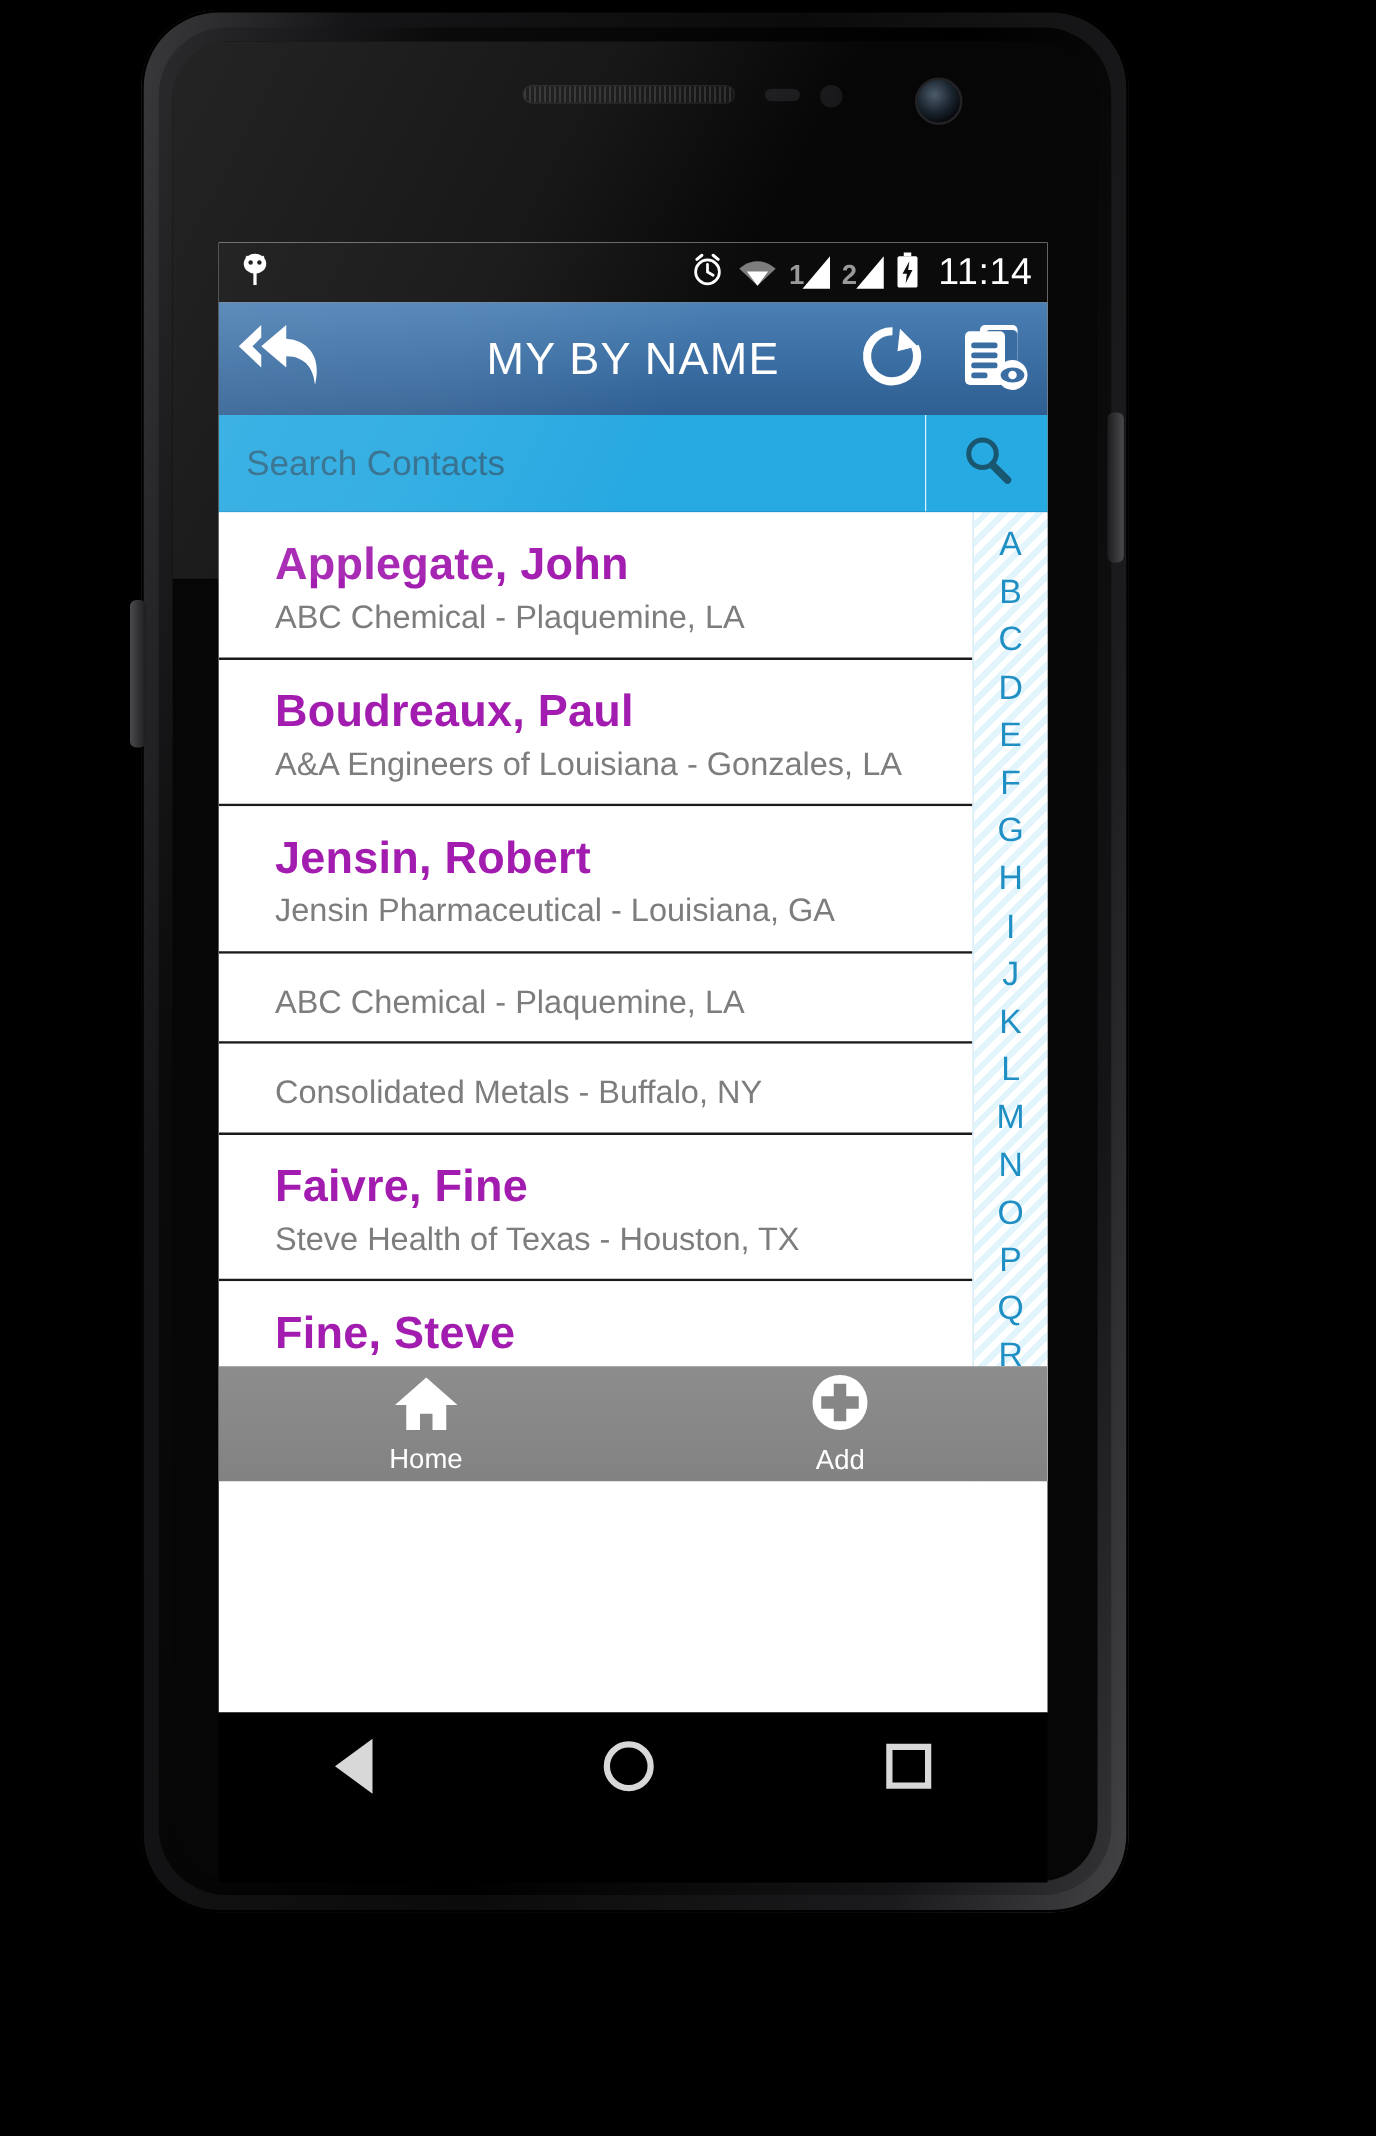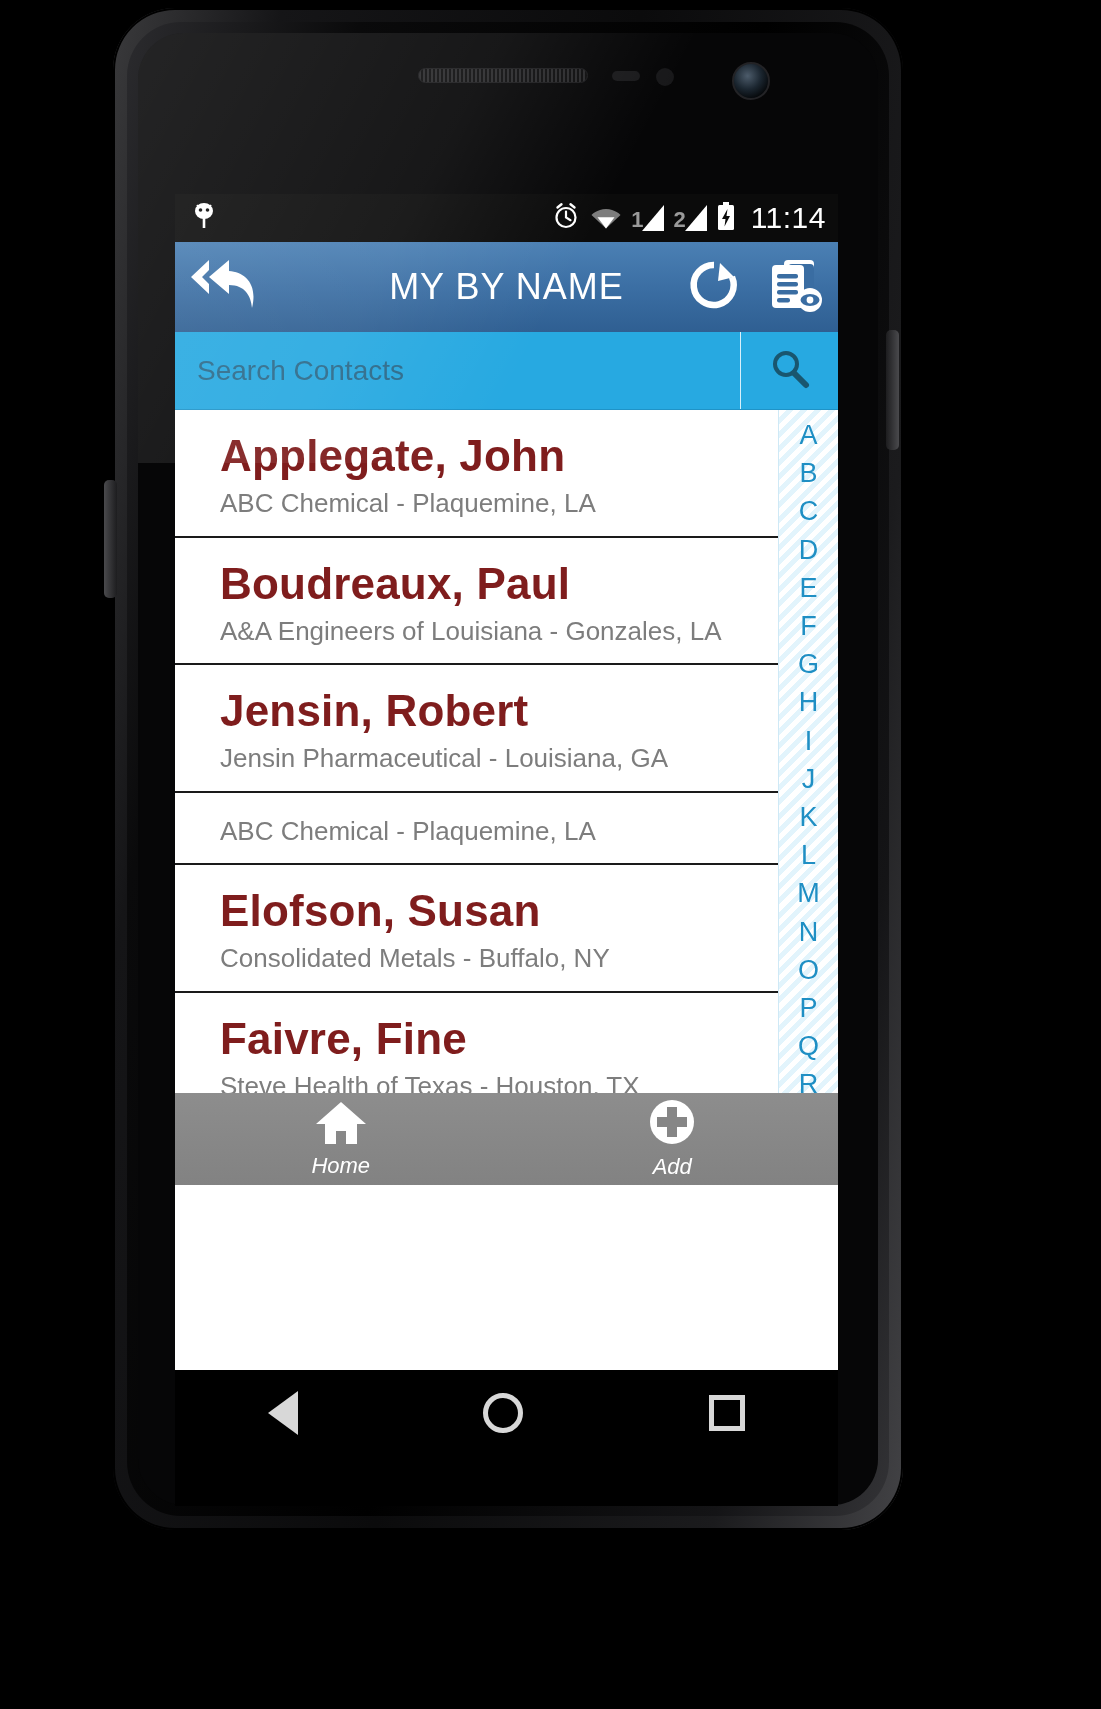--- a/index.html
+++ b/index.html
@@ -159,21 +159,21 @@
     flex: 1;
     overflow: hidden;
     background:#fff;
   }
   .row {
     padding: 18px 22px 16px 45px;
     border-bottom: 2px solid #1a1a1a;
     background:#fff;
   }
   .row .name {
-    font-size: 44px; font-weight: 700; color:#7f1d1d;
+    font-size: 36px; font-weight: 700; color:#a21caf;
     letter-spacing: .2px; line-height: 1.25;
   }
   .row .org {
     font-size: 26px; color:#7d7d7d; margin-top: 4px;
     line-height: 1.25;
   }
   .indexbar {
     width: 60px;
     background: repeating-linear-gradient(135deg,#ffffff 0 5px,#e2f4fc 5px 10px);
     display:flex; flex-direction:column; align-items:center;
@@ -192,21 +192,20 @@
     width: 100%; height: 92px;
     background: linear-gradient(180deg,#8d8d8d 0%, #828282 100%);
     display:flex; align-items:center;
     z-index: 25;
   }
   .tab {
     flex:1; height:100%;
     display:flex; flex-direction:column;
     align-items:center; justify-content:center;
     gap: 2px;
-    font-style: italic;
   }
   .tab .lbl { color:#fff; font-size: 22px; }
 
   
   .softnav {
     position:absolute; left:175px; top:1370px;
     width: 663px; height: 86px;
     background:#000;
     display:flex; align-items:center; justify-content:space-around;
     z-index: 22;
@@ -349,21 +348,20 @@
           <div class="org">A&amp;A Engineers of Louisiana - Gonzales, LA</div>
         </div>
         <div class="row">
           <div class="name">Jensin, Robert</div>
           <div class="org">Jensin Pharmaceutical - Louisiana, GA</div>
         </div>
         <div class="row">
           <div class="org">ABC Chemical - Plaquemine, LA</div>
         </div>
         <div class="row">
-          <div class="name">Elofson, Susan</div>
           <div class="org">Consolidated Metals - Buffalo, NY</div>
         </div>
         <div class="row">
           <div class="name">Faivre, Fine</div>
           <div class="org">Steve Health of Texas - Houston, TX</div>
         </div>
         <div class="row">
           <div class="name">Fine, Steve</div>
           <div class="org">Consolidated Metals - Buffalo, NY</div>
         </div>

